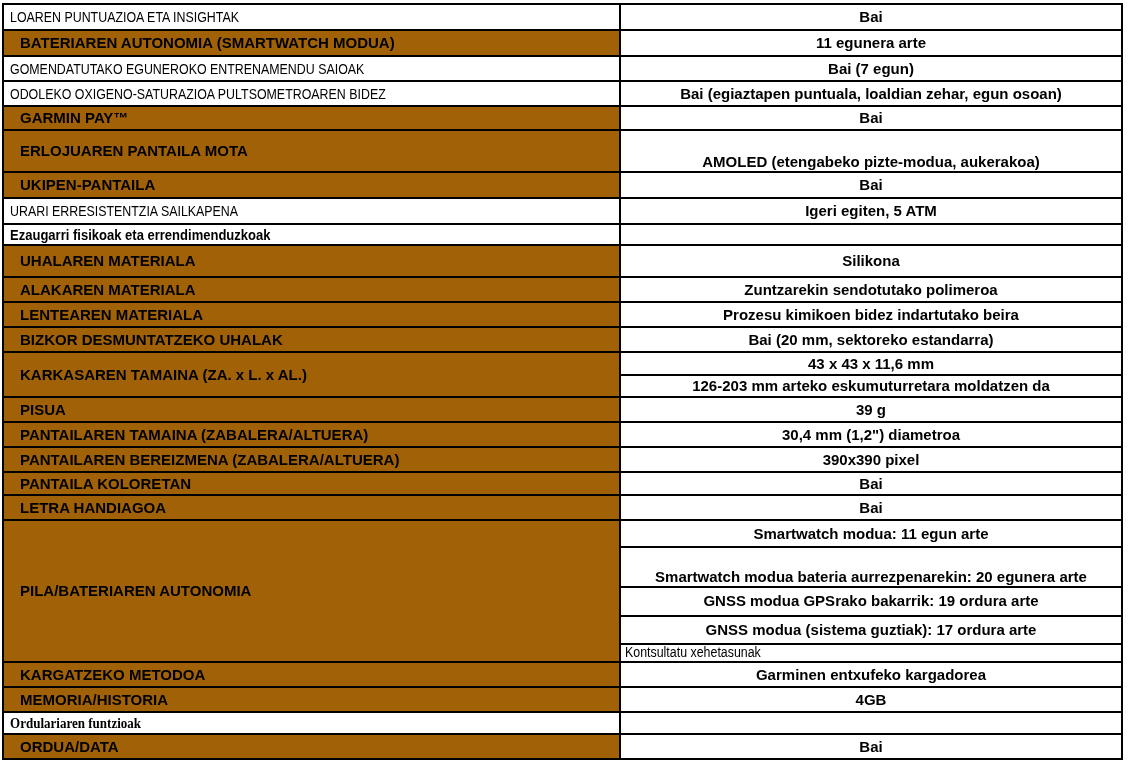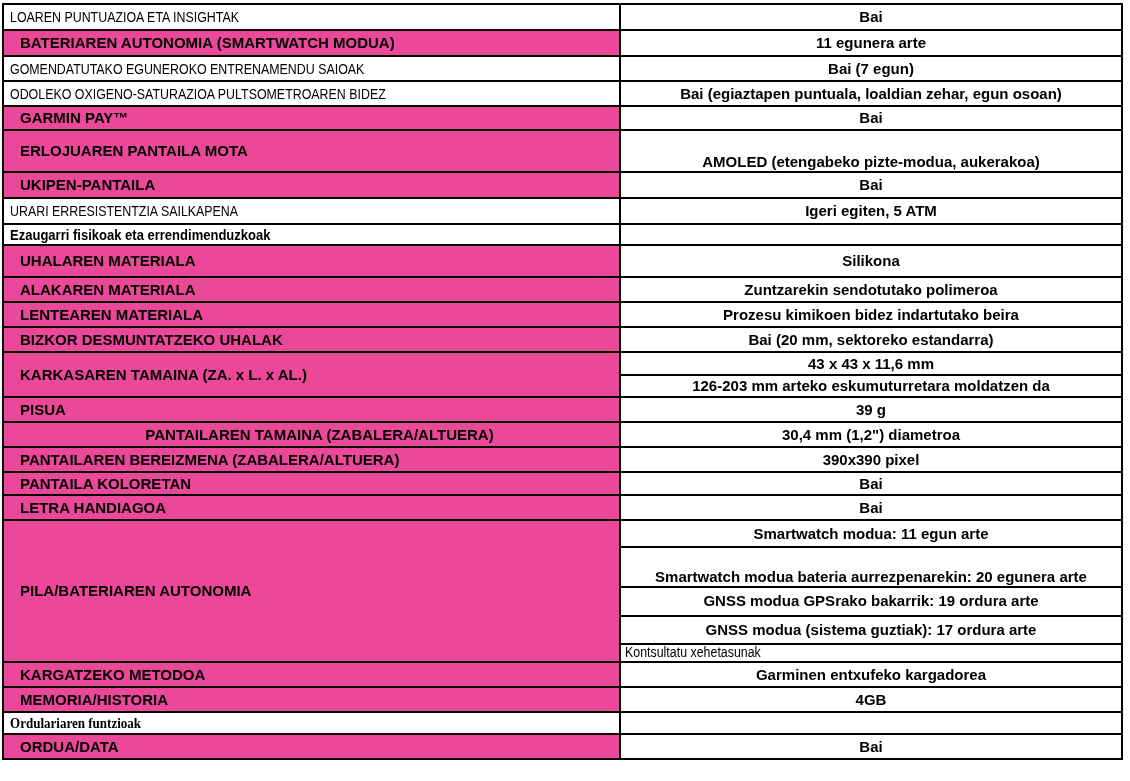--- a/index.html
+++ b/index.html
@@ -20,21 +20,21 @@
   }
   .col-feature { width: 617px; }
   .col-value   { width: 502px; }
   td {
     border: 2px solid #000000;
     padding: 0;
     vertical-align: middle;
   }
   
   .label-cell { padding-left: 6px; background: #ffffff; }
-  tr.row-shaded .label-cell { background: #ec4899; padding-left: 16px; }
+  tr.row-shaded .label-cell { background: #a16207; padding-left: 16px; }
   .label-text {
     display: inline-block;
     font-size: 15px;
     font-weight: 700;
     white-space: nowrap;
     line-height: 1.15;
   }
   tr.row-plain .label-text {
     font-weight: 400;
     font-size: 15.5px;
@@ -236,21 +236,21 @@
         <tr class="row row-shaded" style="height: 25px;">
           <td class="label-cell"><span class="label-text">PISUA</span></td>
           <td class="value-cell">
             <div class="vstack" style="height: 22px;">
               <div class="vcell grow">
                 <span class="value-text">39 g</span>
               </div>
             </div>
           </td>
         </tr>
-        <tr class="row row-shaded" style="height: 25px; text-align: center;">
+        <tr class="row row-shaded" style="height: 25px;">
           <td class="label-cell"><span class="label-text">PANTAILAREN TAMAINA (ZABALERA/ALTUERA)</span></td>
           <td class="value-cell">
             <div class="vstack" style="height: 22px;">
               <div class="vcell grow">
                 <span class="value-text">30,4 mm (1,2") diametroa</span>
               </div>
             </div>
           </td>
         </tr>
         <tr class="row row-shaded" style="height: 25px;">

